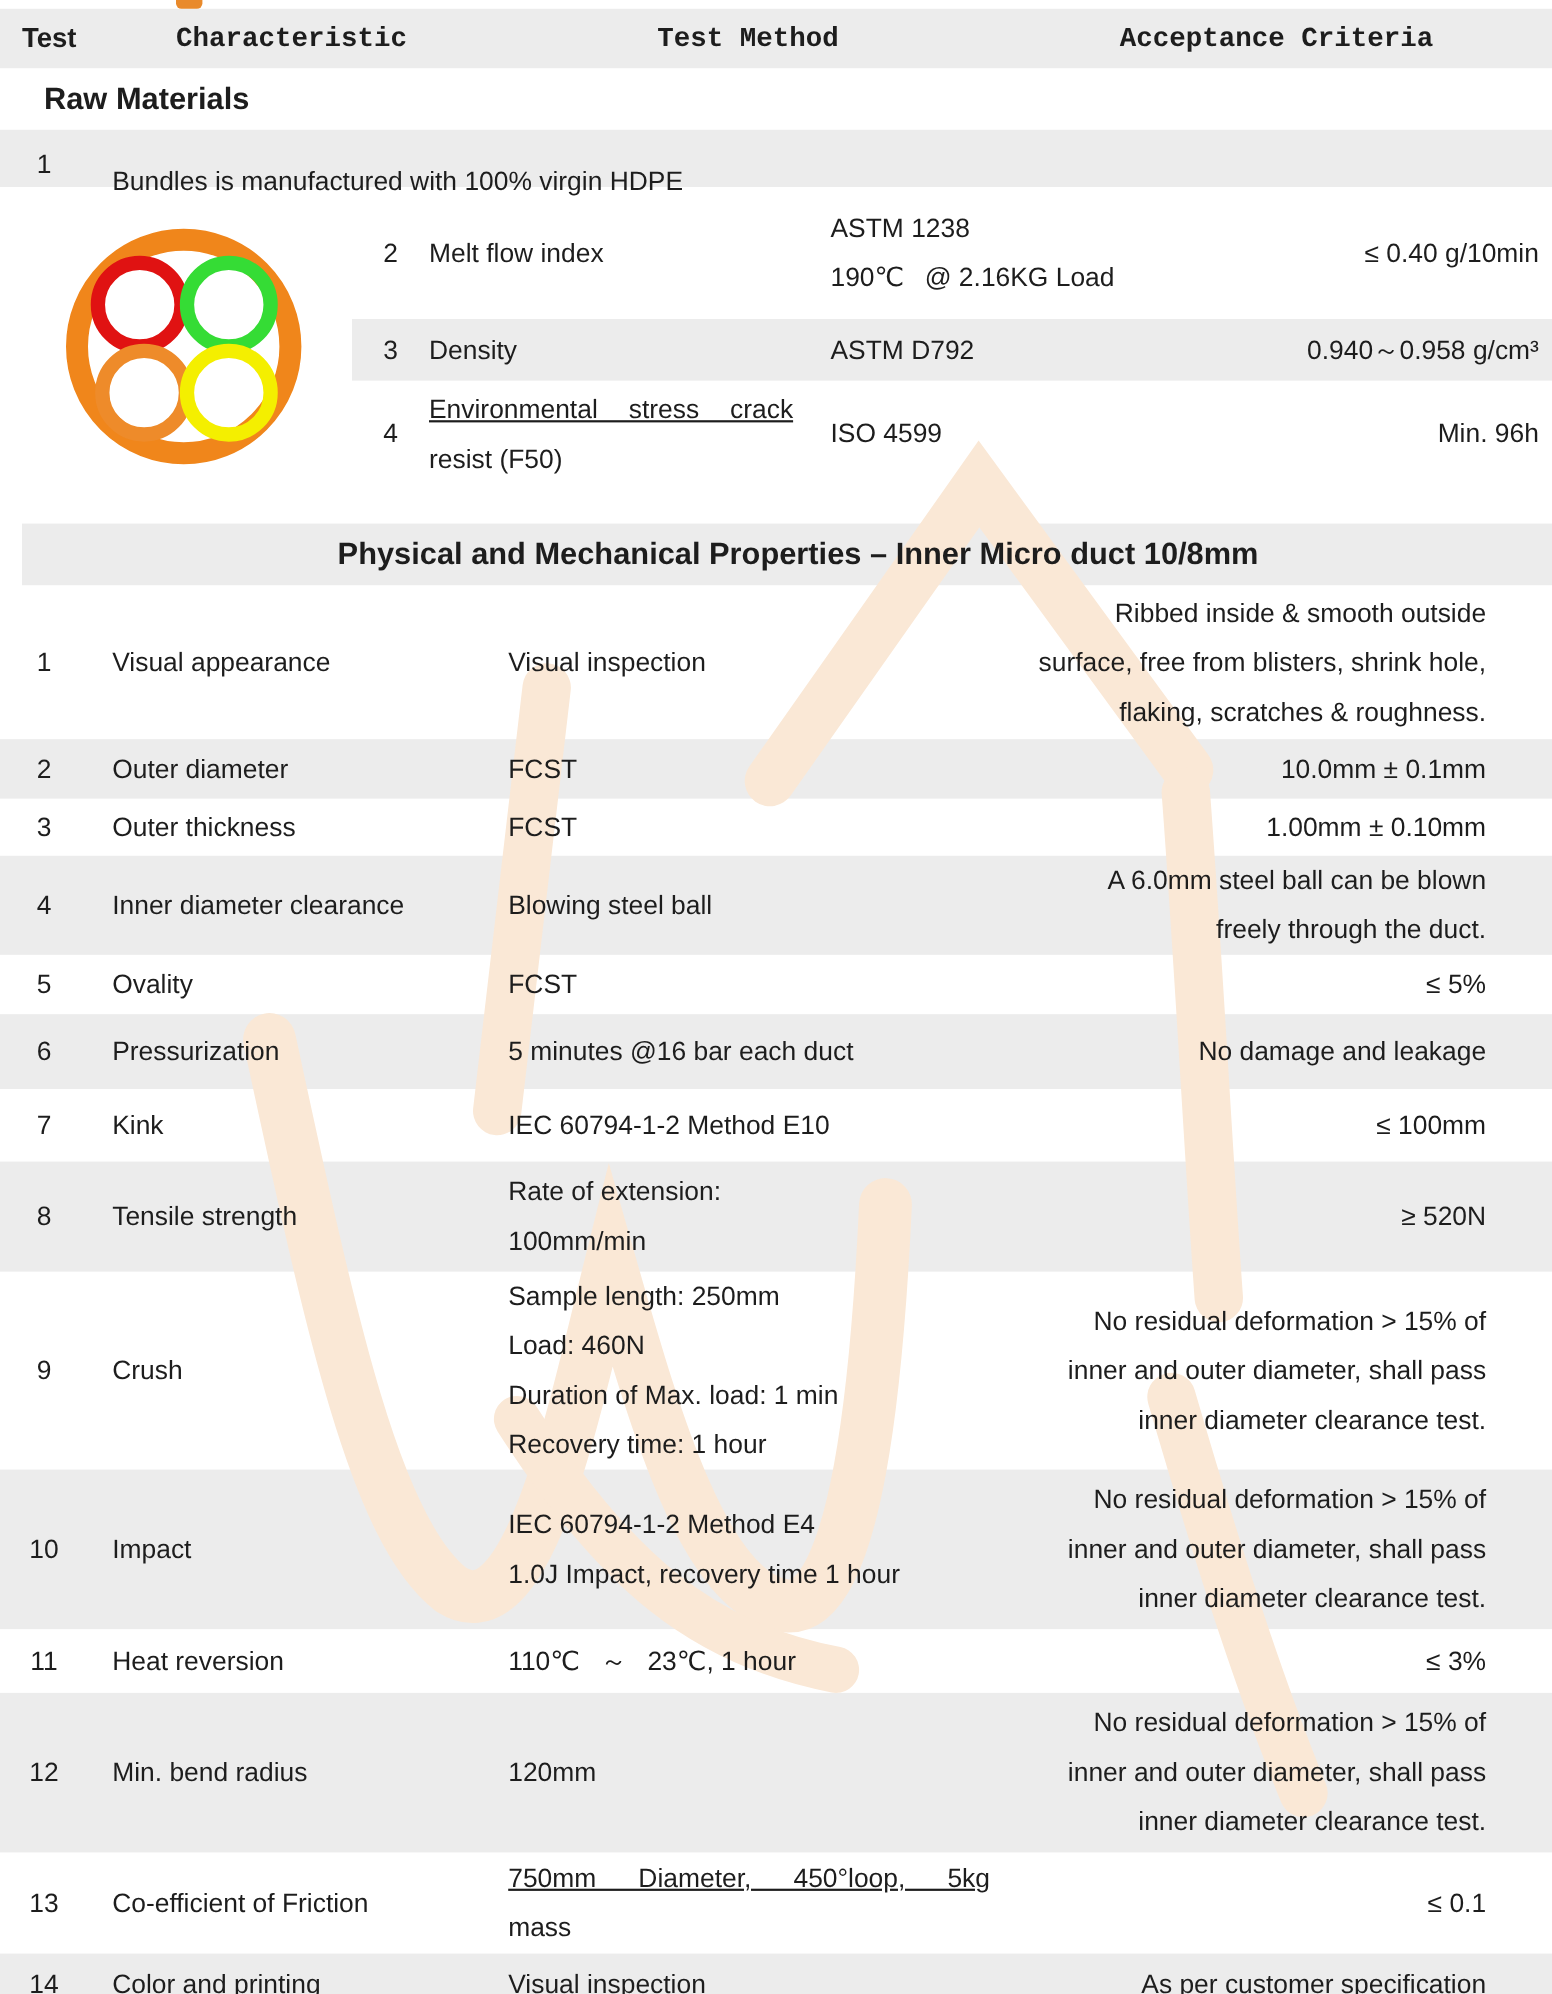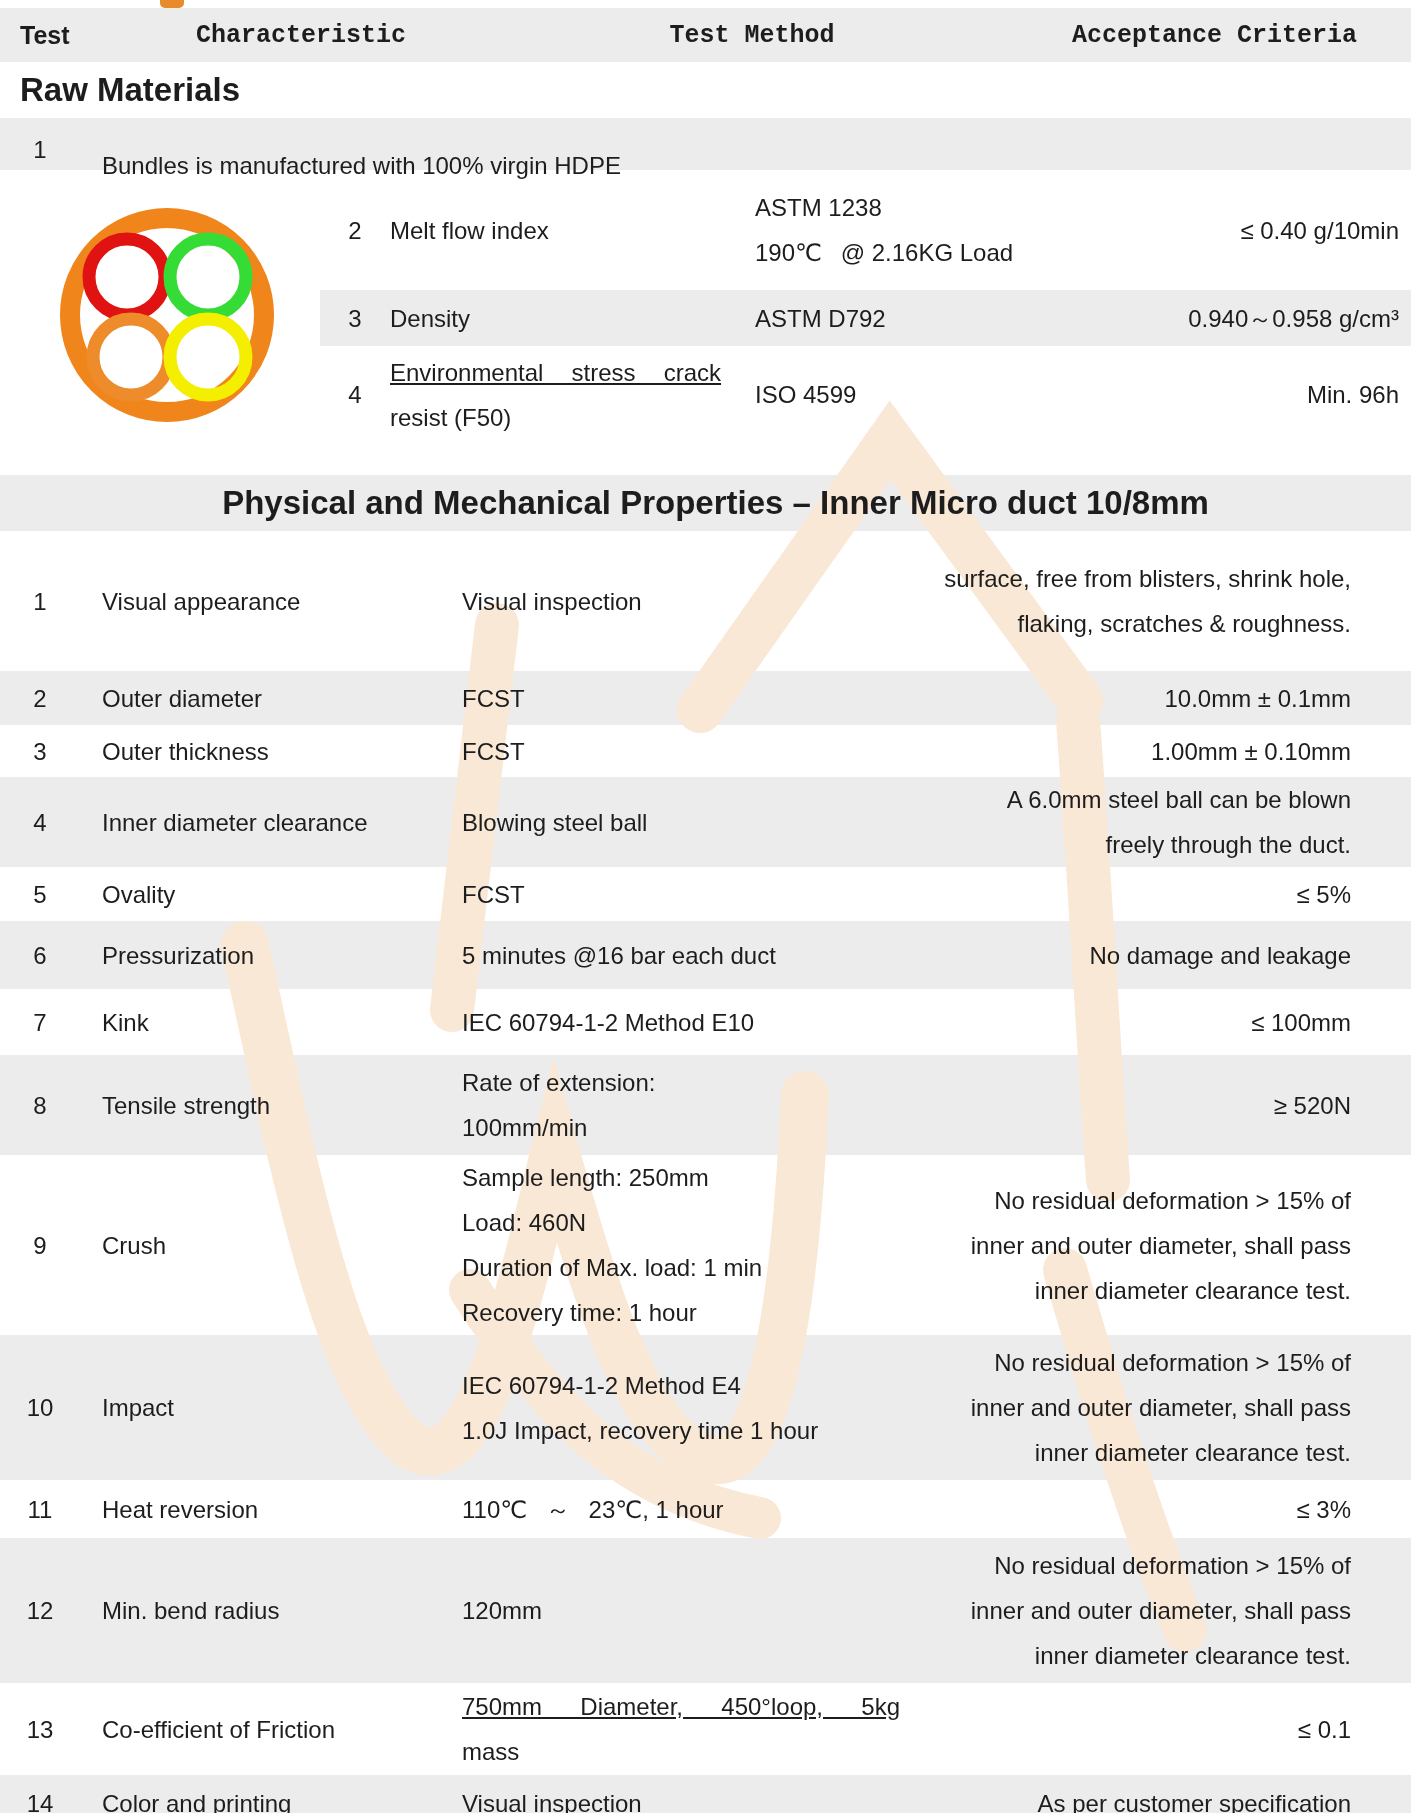--- a/index.html
+++ b/index.html
@@ -19,28 +19,28 @@
   }
 
   .logo-fragment {
     position:absolute; left:160px; top:0; width:24px; height:8px;
     border-radius:0 0 5px 5px; z-index:3;
   }
 
   .thead {
     height:54px; display:grid; grid-template-columns:80px 370px 460px 1fr;
     align-items:center; background:#ececec;
-    font-weight:bold; font-size:25px;gap:36px;
+    font-weight:bold; font-size:25px;
   }
   .h-test { padding-left:20px; }
   .center { text-align:center;font-family:Liberation Mono, monospace; }
 
   .section-title {
     height:56px; display:flex; align-items:center;
-    padding-left:20px; font-weight:bold; font-size:33px;
+    padding-left:20px; font-weight:bold; font-size:28px;margin-left:20px;
   }
   .section-title.shaded { background:#ececec;justify-content:center; }
 
   .shaded { background:#ececec; }
 
   .row { font-size:24px; }
   .row.full {
     height:52px; display:grid; grid-template-columns:80px 1fr; align-items:center;
   }
   .row.full .num { text-align:center; }
@@ -173,20 +173,21 @@
   <div id="phys-rows">
       <div class="row phys">
         <div class="num">1</div>
         <div class="cell char">
           <div class="line">Visual appearance</div>
         </div>
         <div class="cell method">
           <div class="line">Visual inspection</div>
         </div>
         <div class="cell accept">
+          <div class="line">Ribbed inside &amp; smooth outside</div>
           <div class="line">surface, free from blisters, shrink hole,</div>
           <div class="line">flaking, scratches &amp; roughness.</div>
         </div>
       </div>
       <div class="row phys shaded">
         <div class="num">2</div>
         <div class="cell char">
           <div class="line">Outer diameter</div>
         </div>
         <div class="cell method">

